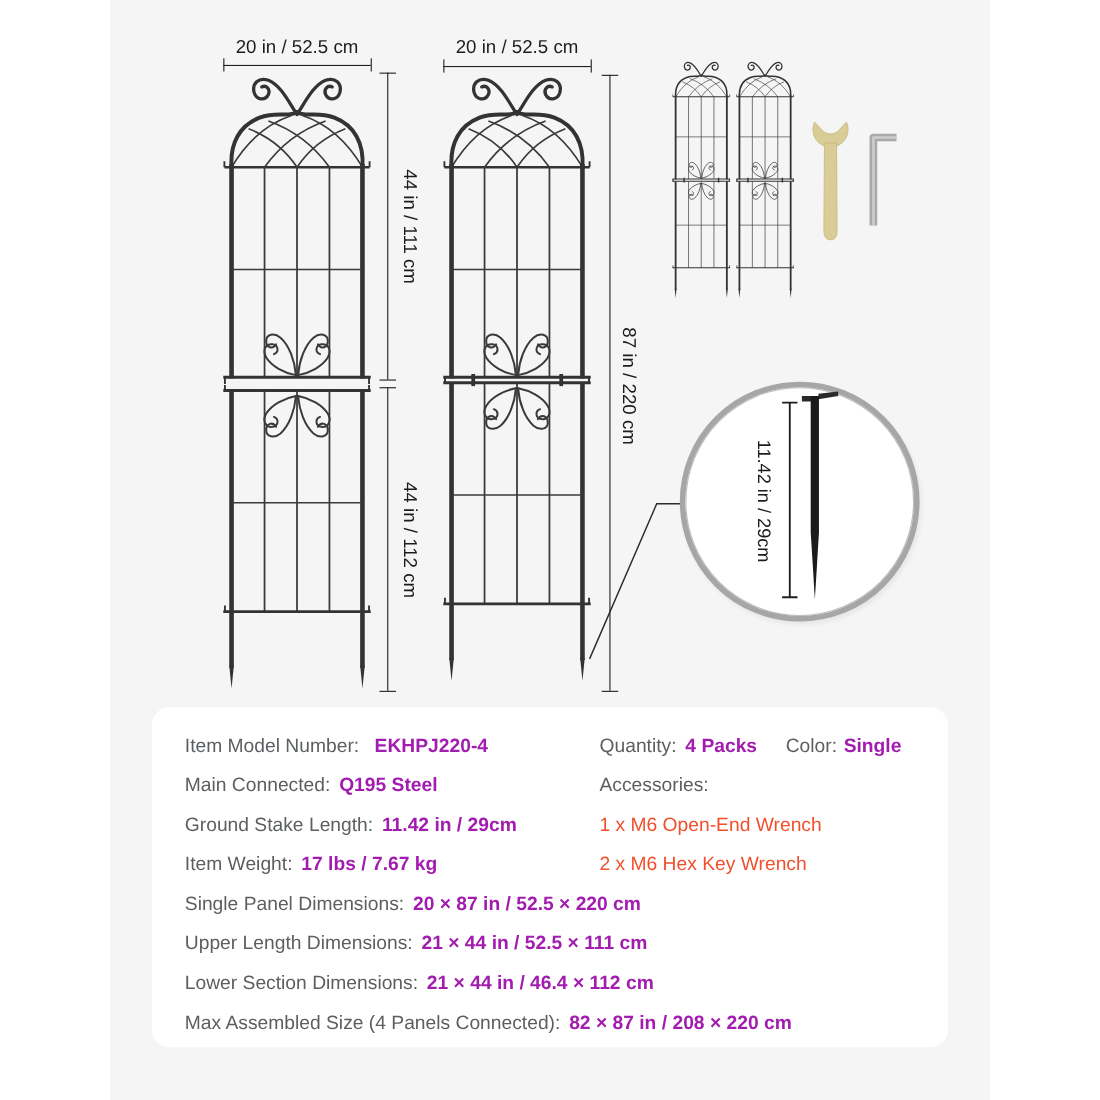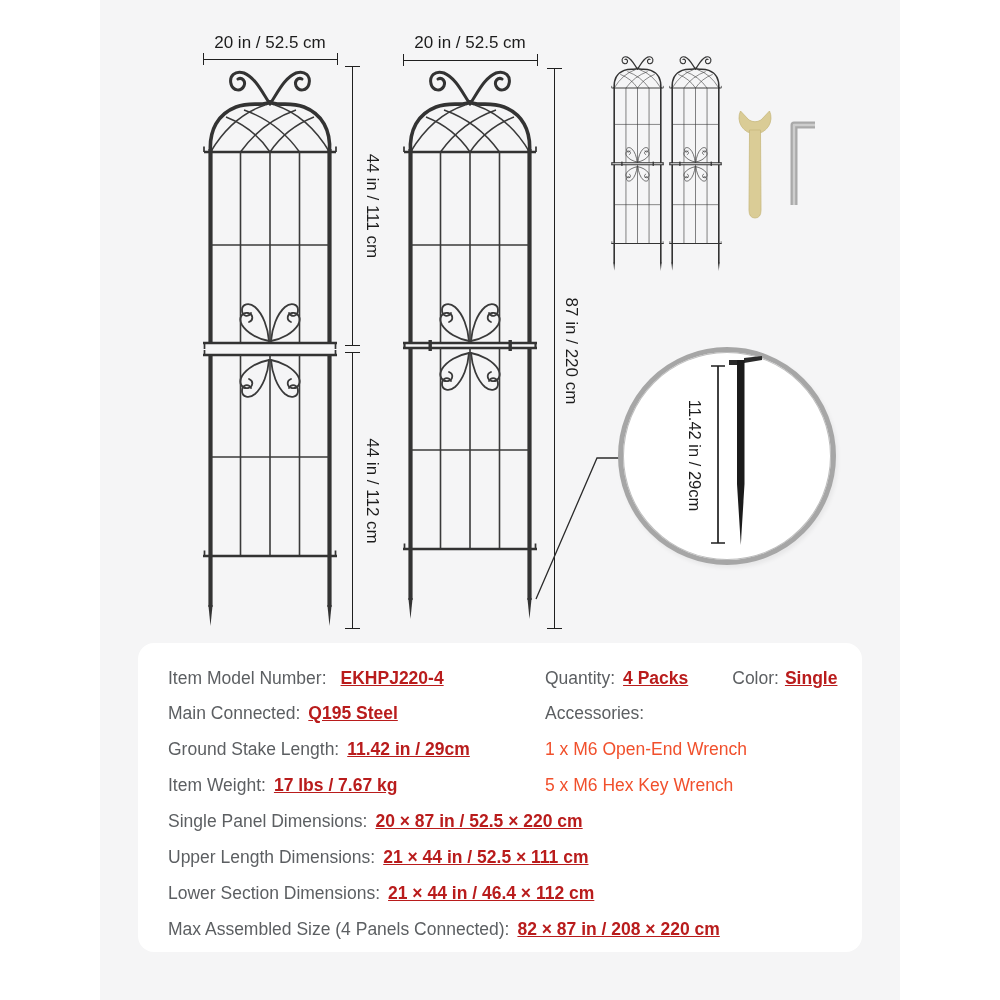--- a/index.html
+++ b/index.html
@@ -21,23 +21,23 @@
 
   
   #detail-circle{position:absolute;left:618px;top:347px;width:218px;height:218px;
     box-sizing:border-box;border-radius:50%;background:#ffffff;border:5px solid #a6a6a6;
     box-shadow:inset 0 0 0 1px #bdbdbd, 2px 3px 4px rgba(0,0,0,0.06);}
 
   
   #spec-card{position:absolute;left:138px;top:643px;width:724px;height:309px;background:#ffffff;border-radius:16px;}
   .spec-row{position:absolute;font-size:17.5px;line-height:24px;white-space:nowrap;}
   .spec-label{color:#5c5f62;}
-  .spec-value{color:#b91c1c;font-weight:bold;margin-left:8px;text-decoration:underline;}
+  .spec-value{color:#a21caf;font-weight:bold;margin-left:8px;}
   .spec-value.widegap{margin-left:14px;}
-  .spec-label.second{margin-left:44px;}
+  .spec-label.second{margin-left:26px;}
   .spec-accessory{color:#f1502c;font-weight:normal;}
 
   svg{display:block;}
 </style>
 </head>
 <body>
 
 <div id="page">
   <div id="band"></div>
 
@@ -226,16 +226,16 @@
     <div class="spec-row" style="left:407px;top:23px">
       <span class="spec-label">Quantity:</span><span class="spec-value">4 Packs</span><span class="spec-label second">Color:</span><span class="spec-value" style="margin-left:6px">Single</span>
     </div>
     <div class="spec-row" style="left:407px;top:58px">
       <span class="spec-label">Accessories:</span>
     </div>
     <div class="spec-row" style="left:407px;top:94px">
       <span class="spec-accessory">1 x M6 Open-End Wrench</span>
     </div>
     <div class="spec-row" style="left:407px;top:130px">
-      <span class="spec-accessory">5 x M6 Hex Key Wrench</span>
+      <span class="spec-accessory">2 x M6 Hex Key Wrench</span>
     </div>
   </div>
 </div>
 
 </body></html>

